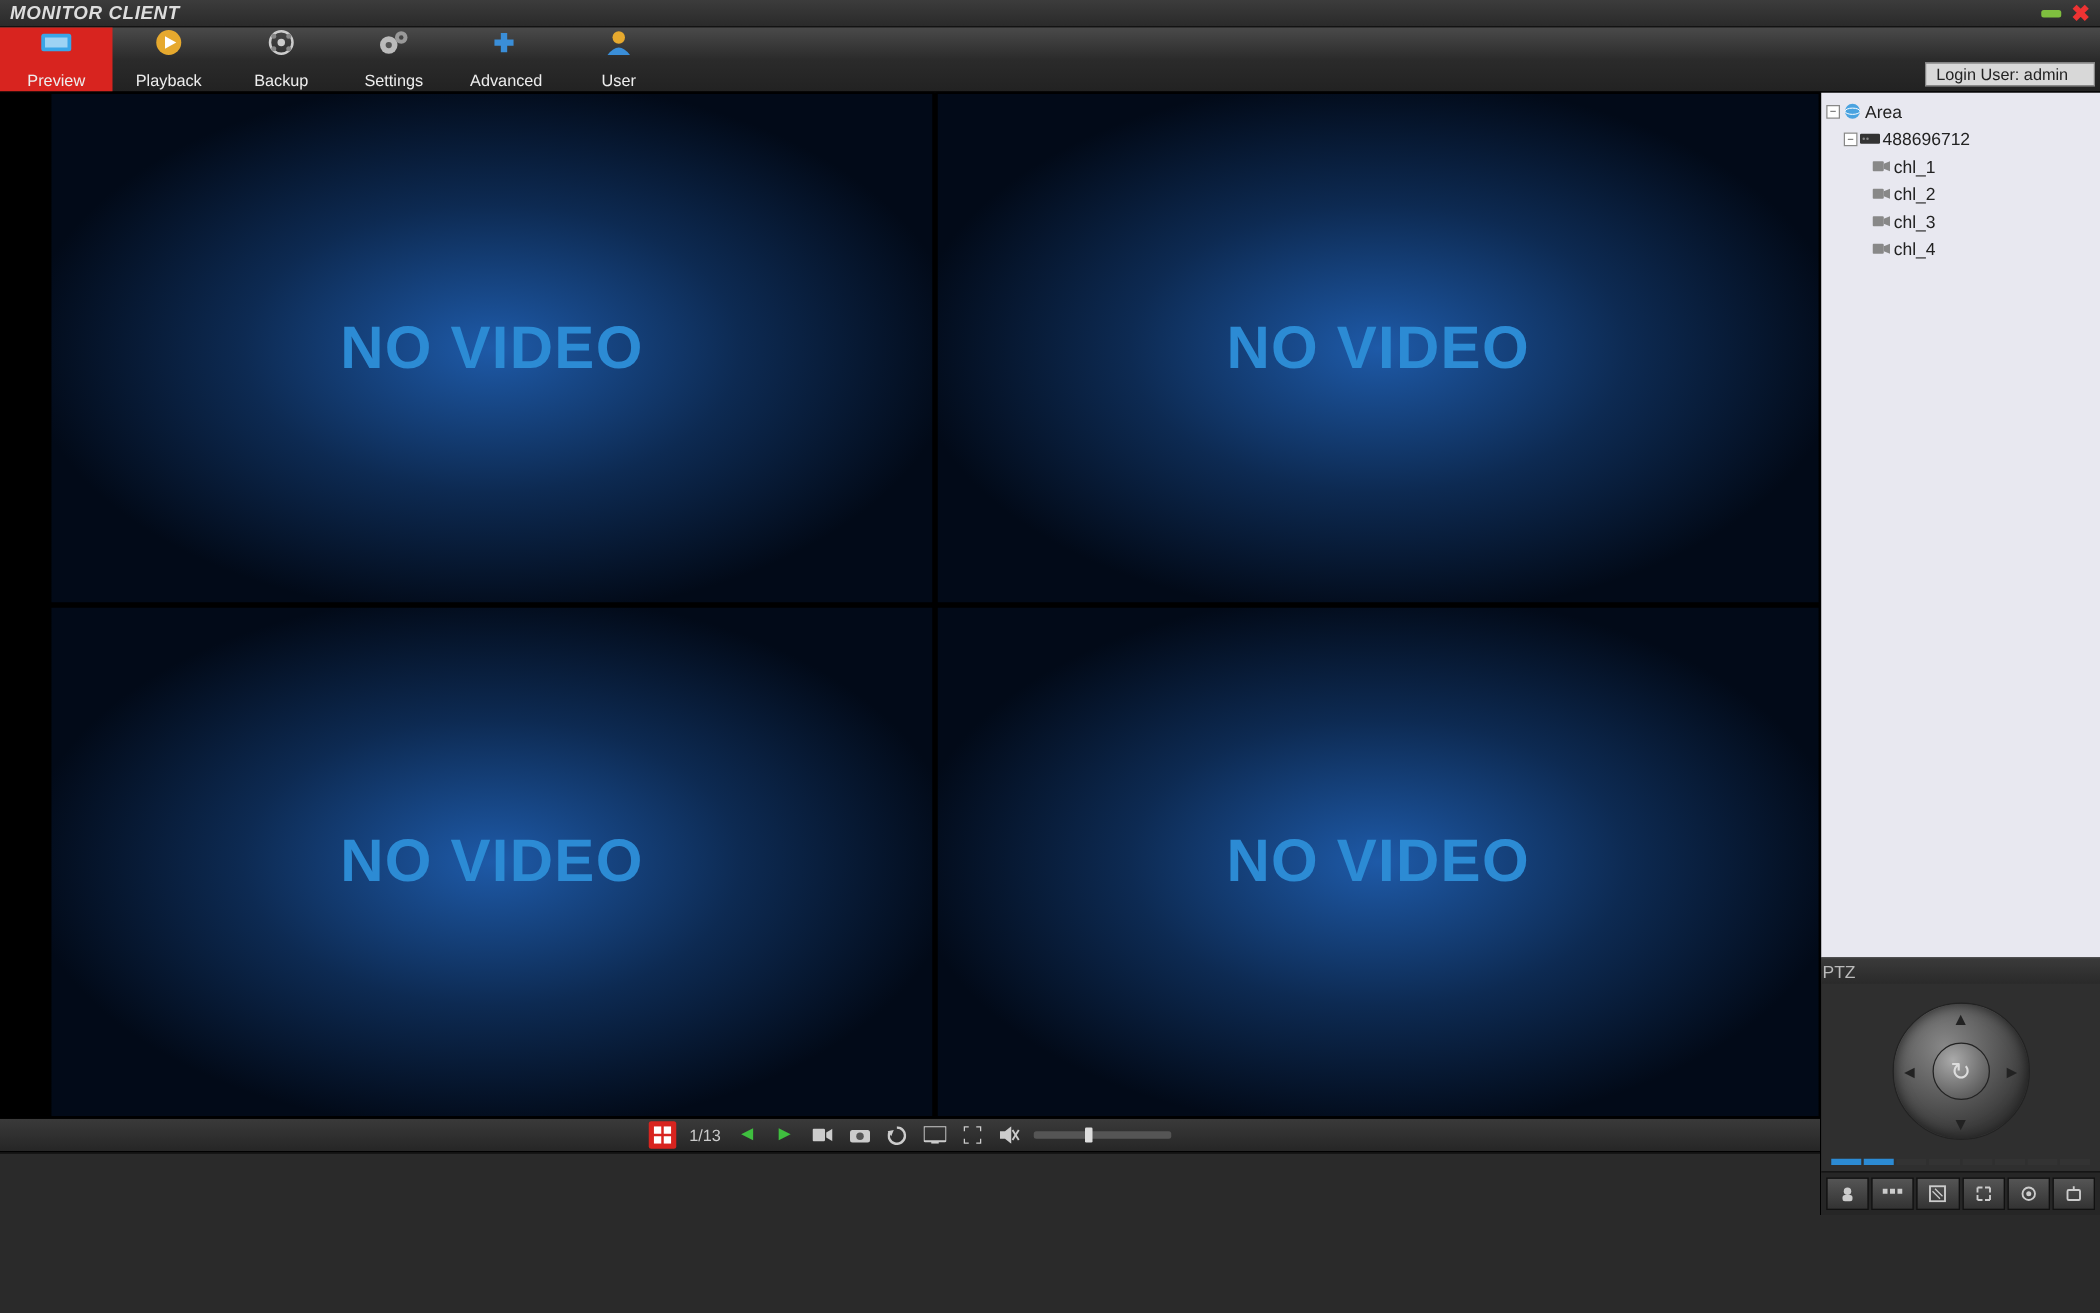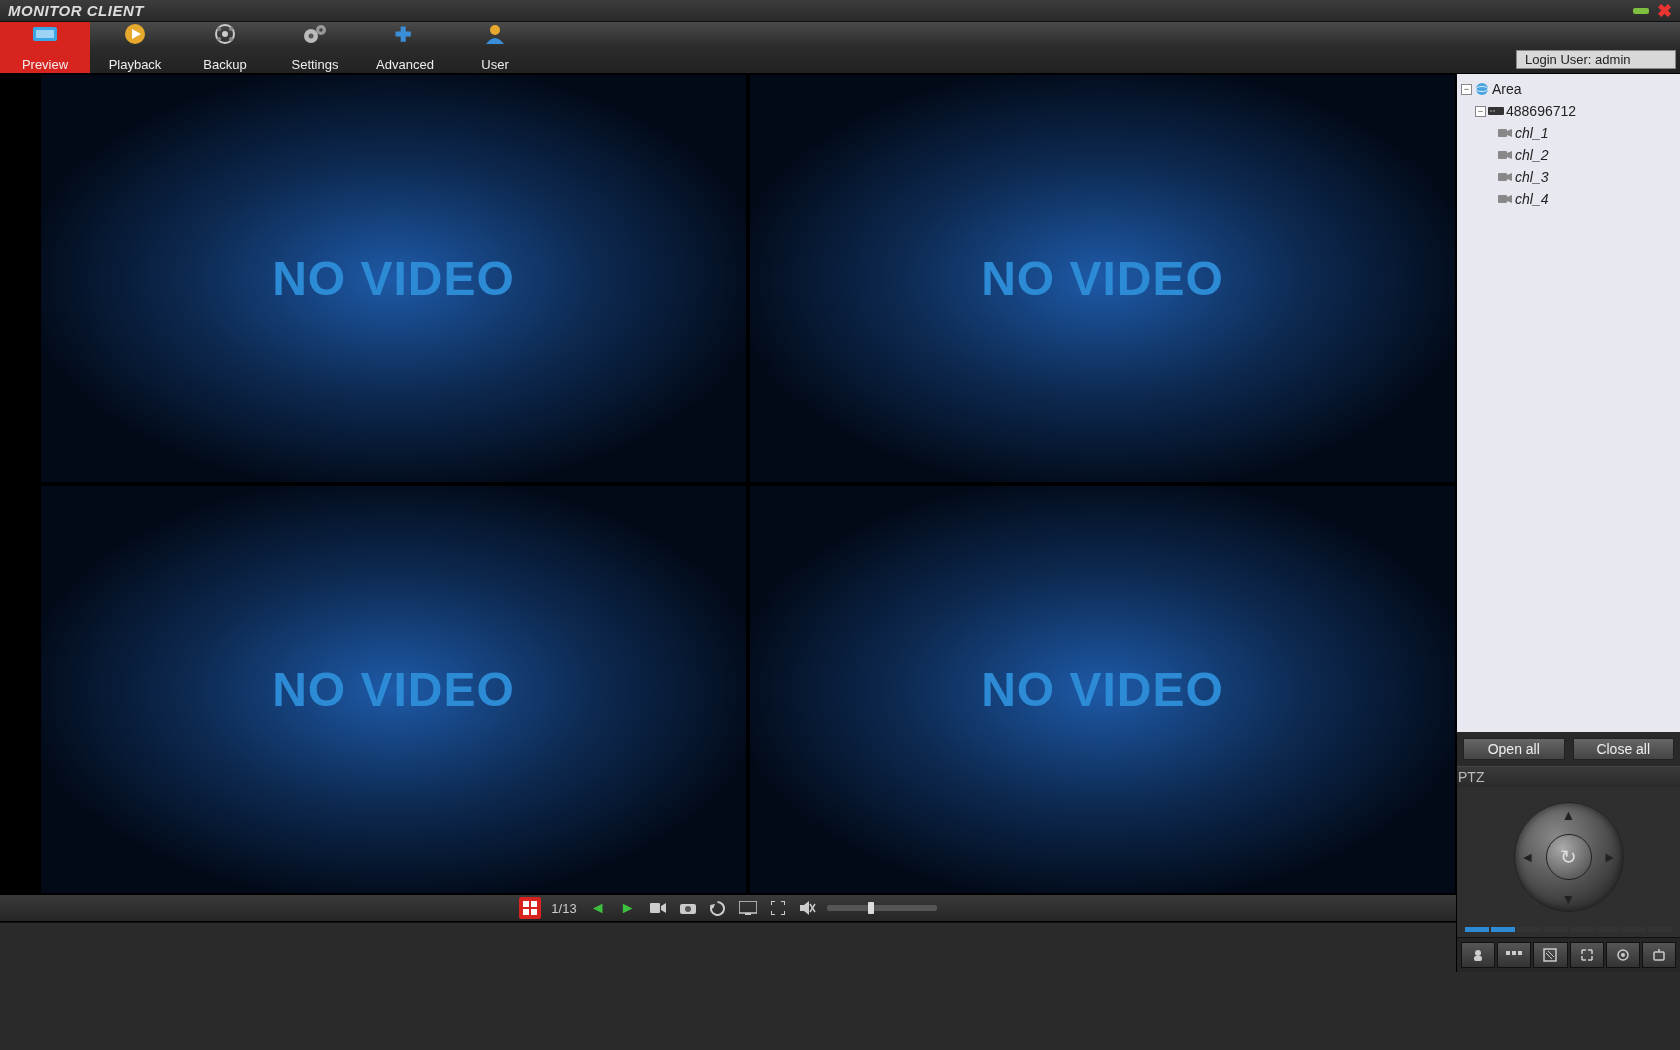--- a/index.html
+++ b/index.html
@@ -35,21 +35,21 @@
     display:flex; flex-direction:column; align-items:center; justify-content:center;
     gap:12px; cursor:pointer;
     font-size:13px; color:#eee;
   }
   .toolbar-item.active { background:#d8241f; }
   .toolbar-icon { width:26px; height:22px; display:flex; align-items:center; justify-content:center; }
   .login-box {
     position:absolute; right:4px; top:28px;
     background:#d8d8d8; color:#222;
     font-size:13px; padding:1px 8px; border:1px solid #888;
-    width:160px;
+    width:136px;
   }
   
   .main { display:flex; height: 898px; }
   .video-area { flex:1; display:flex; flex-direction:column; background:#000; }
   .video-grid { flex:1; display:grid; grid-template-columns:1fr 1fr; grid-template-rows:1fr 1fr; gap:2px; background:#000;padding-left:40px;}
   .video-cell {
     background: radial-gradient(ellipse at center, #1e5aa8 0%, #0d2a52 40%, #020a18 75%);
     display:flex; align-items:center; justify-content:center;
     border:1px solid #000;
   }
@@ -71,21 +71,21 @@
   .status-area { height:50px; background:#2a2a2a; border-top:1px solid #111;}
   
   .rightpanel { width:224px; background:#2a2a2a; display:flex; flex-direction:column; border-left:1px solid #000;}
   .tree {
     flex:1; background:#e8e8f0; color:#222; font-size:14px;
     padding:4px 2px; overflow:auto;
   }
   .tree-row { display:flex; align-items:center; height:22px; gap:2px; white-space:nowrap;}
   .tree-toggle { width:11px; height:11px; border:1px solid #888; font-size:9px; line-height:9px; text-align:center; color:#444; background:#fff;}
   .tree-icon { width:16px; height:14px; display:inline-flex; align-items:center; justify-content:center;}
-  .tree .lvl1{ padding-left:2px;} .tree .lvl2{padding-left:16px;} .tree .lvl3{padding-left:38px;font-style:italic;}
+  .tree .lvl1{ padding-left:2px;} .tree .lvl2{padding-left:16px;} .tree .lvl3{padding-left:38px;}
   .tree-buttons { display:flex; gap:8px; padding:6px; background:#2a2a2a;}
   .tree-buttons button{
     flex:1; background:linear-gradient(to bottom,#666,#444); color:#eee;
     border:1px solid #222; font-size:14px; padding:2px 0; cursor:pointer;
   }
   .ptz-panel { background:#2f2f2f;}
   .ptz-title { text-align:left; font-size:14px; color:#bbb; padding:2px 1px; background:linear-gradient(#3a3a3a,#2a2a2a); border-top:1px solid #444;}
   .ptz-body { height:140px; position:relative; display:flex; align-items:center; justify-content:center;}
   .ptz-dial {
     width:110px; height:110px; border-radius:50%;
@@ -322,24 +322,20 @@
       <div class="tree-row lvl3">
         <span class="tree-icon">
             <svg width="14" height="10">
               <rect width="9" height="8" y="1" rx="1" fill="#888"></rect>
               <polygon points="9,3 14,1 14,9 9,7" fill="#888"></polygon>
             </svg>
           </span>
         <span>chl_4</span>
       </div>
     </div>
-    <div class="tree-buttons">
-      <button>Open all</button>
-      <button>Close all</button>
-    </div>
     <div class="ptz-panel">
       <div class="ptz-title">PTZ</div>
       <div class="ptz-body">
         <div class="ptz-dial">
           <div class="ptz-arrow up">▲</div>
           <div class="ptz-arrow down">▼</div>
           <div class="ptz-arrow left">◄</div>
           <div class="ptz-arrow right">►</div>
           <div class="ptz-center">↻</div>
         </div>

